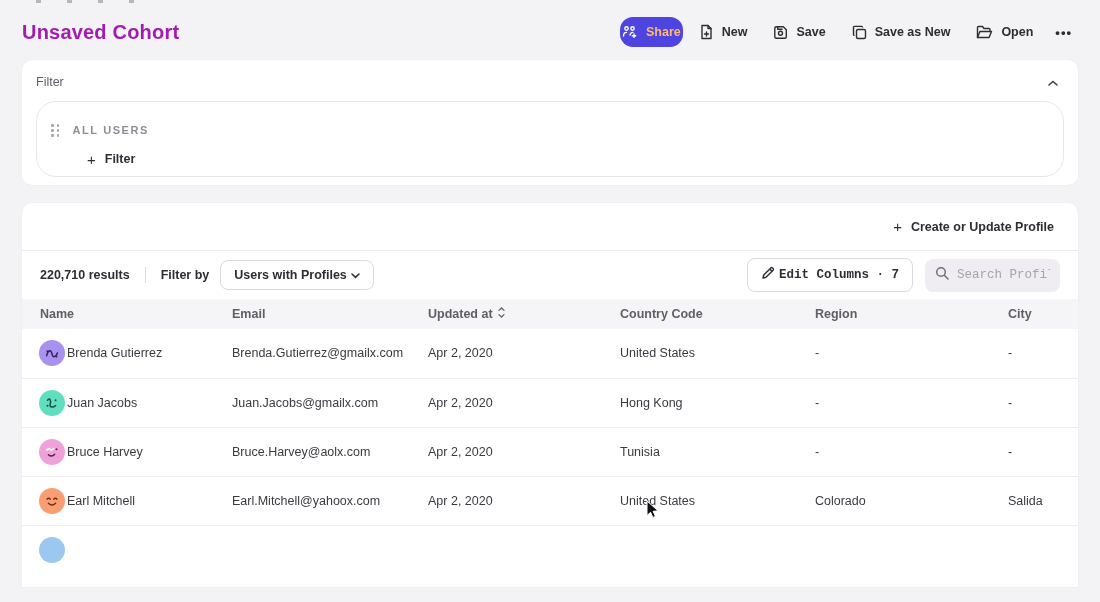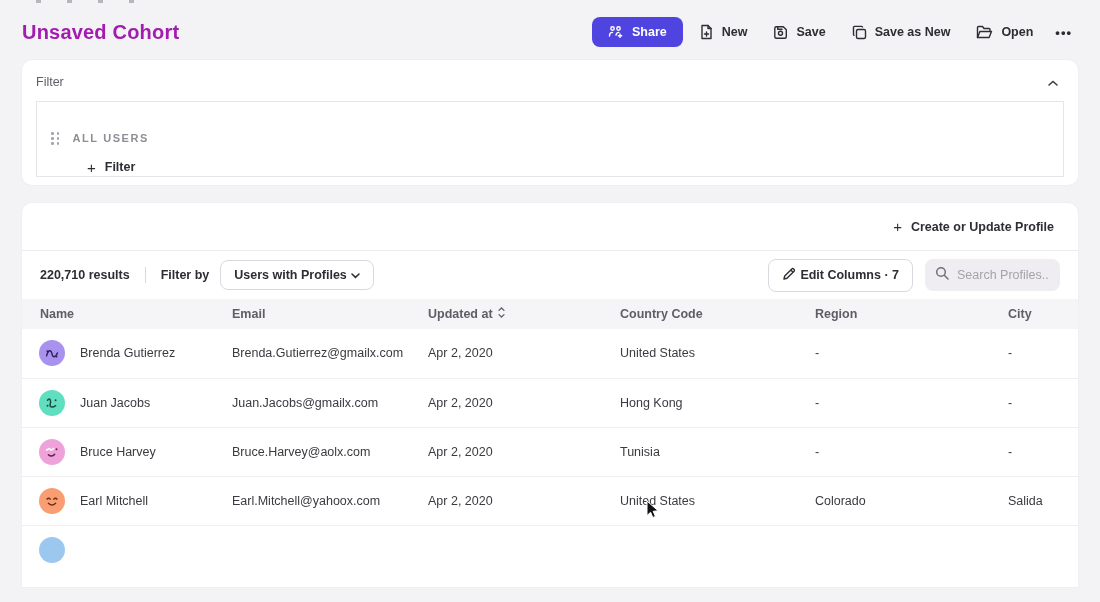--- a/index.html
+++ b/index.html
@@ -19,38 +19,38 @@
   }
   .page-title { font-size:20px; font-weight:700; color:#a21caf; letter-spacing:.2px; }
   .actions { display:flex; align-items:center; gap:6px; }
   .tbtn {
     display:flex; align-items:center; gap:8px;
     background:none; border:none; cursor:pointer;
     font-family:inherit; font-size:12.5px; font-weight:700; color:#2e2d33;
     padding:8px 10px; border-radius:8px;
   }
   .tbtn svg { display:block; }
-  .share-btn { background:var(--accent,#4f44e0); color:#ffffff; padding:8px 16px; }
+  .share-btn { background:var(--accent,#4f44e0); color:#fdba74; padding:8px 2px;border-radius:13px; }
   .more-btn { padding:8px 6px; letter-spacing:1px; font-size:13px; }
 
   
   .panel {
     background:#fff; border-radius:10px; margin:0 22px;
     box-shadow:0 0 0 1px rgba(0,0,0,0.015);
   }
   
   .filter-panel { padding:12px 14px 14px 14px; height:125px; }
   .filter-head {
     display:flex; justify-content:space-between; align-items:center;
     padding:0 2px 10px 0;
   }
   .filter-title { font-size:12.5px; color:#5f5e66; }
   .collapse-btn { background:none; border:none; cursor:pointer; padding:2px 4px; }
   .filter-card {
-    border:1px solid #e7e5ea; border-radius:0; padding:30px 14px; height:76px;
+    border:1px solid #e7e5ea; border-radius:20px; padding:22px 14px; height:76px;
   }
   .group-row { display:flex; align-items:center; gap:13px; }
   .drag-dots { display:grid; grid-template-columns:3px 3px; gap:2.5px; }
   .drag-dots i { width:2.5px; height:2.5px; background:#a5a3ab; border-radius:50%; }
   .group-label { font-size:11px; font-weight:700; letter-spacing:1.6px; color:#8f8e96; }
   .add-filter {
     display:flex; align-items:center; gap:9px;
     background:none; border:none; cursor:pointer;
     margin:15px 0 0 36px; font-family:inherit;
     font-size:12.5px; font-weight:700; color:#2e2d33;
@@ -71,21 +71,21 @@
   .table-toolbar { display:flex; align-items:center; height:48px; padding:0 18px; }
   .results-count { font-size:12.5px; font-weight:700; color:#2e2d33;text-align:center; }
   .vdiv { width:1px; height:16px; background:#dcdae0; margin:0 15px; }
   .filter-by-label { font-size:12.5px; font-weight:700; color:#2e2d33; margin-right:11px; }
   .dropdown-btn, .edit-cols-btn {
     display:flex; align-items:center; gap:4px;
     background:#fff; border:1px solid #dad8df; border-radius:8px;
     padding:7px 13px; cursor:pointer; font-family:inherit;
     font-size:12.5px; font-weight:700; color:#2e2d33;
   }
-  .toolbar-right { margin-left:auto; display:flex; align-items:center; gap:12px; }
+  .toolbar-right { margin-left:auto; display:flex; align-items:center; gap:12px;font-family:Liberation Mono, monospace; }
   .search-box {
     display:flex; align-items:center; gap:8px;
     background:#efedf1; border-radius:8px; padding:7px 10px; width:135px;
   }
   .search-box input {
     border:none; background:transparent; outline:none; width:100%;
     font-family:inherit; font-size:12.5px; color:#3b3a41;
   }
   .search-box input::placeholder { color:#a5a3ab; }
 
@@ -94,21 +94,21 @@
   col.c-name{width:210px} col.c-email{width:196px} col.c-upd{width:192px}
   col.c-cc{width:195px} col.c-reg{width:193px} col.c-city{width:auto}
   thead th {
     background:#f5f4f6; text-align:left; font-weight:700; color:#5f5e66;
     padding:8px 0; font-size:12.5px;
   }
   thead th:first-child { padding-left:18px; }
   .sort-wrap { display:inline-flex; gap:5px; }
   tbody td { height:49px; border-top:1px solid #f0eef2; color:#3b3a41; padding:0; }
   tbody tr:first-child td { border-top:none; }
-  .name-cell { display:flex; align-items:center; gap:15px; padding-left:17px; }
+  .name-cell { display:flex; align-items:center; gap:2px; padding-left:17px; }
   .avatar {
     width:26px; height:26px; border-radius:50%; flex:0 0 26px;
     display:flex; align-items:center; justify-content:center;
   }
   .avatar svg { display:block; }
 
   
   .cursor { position:absolute; left:646px; top:500px; pointer-events:none; z-index:50; }
 </style>
 </head>

